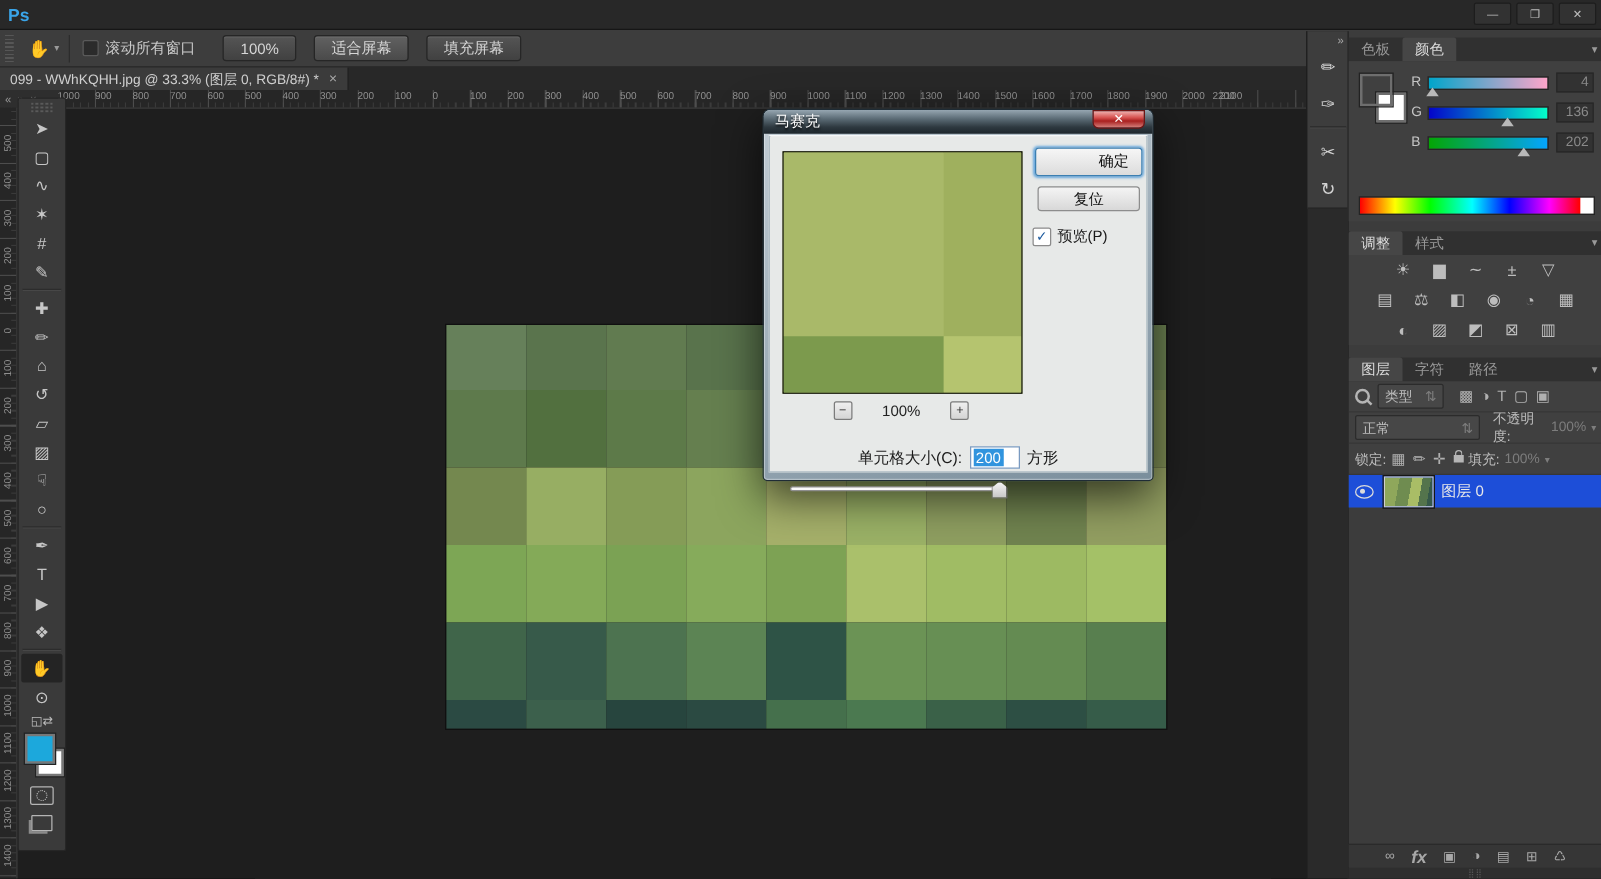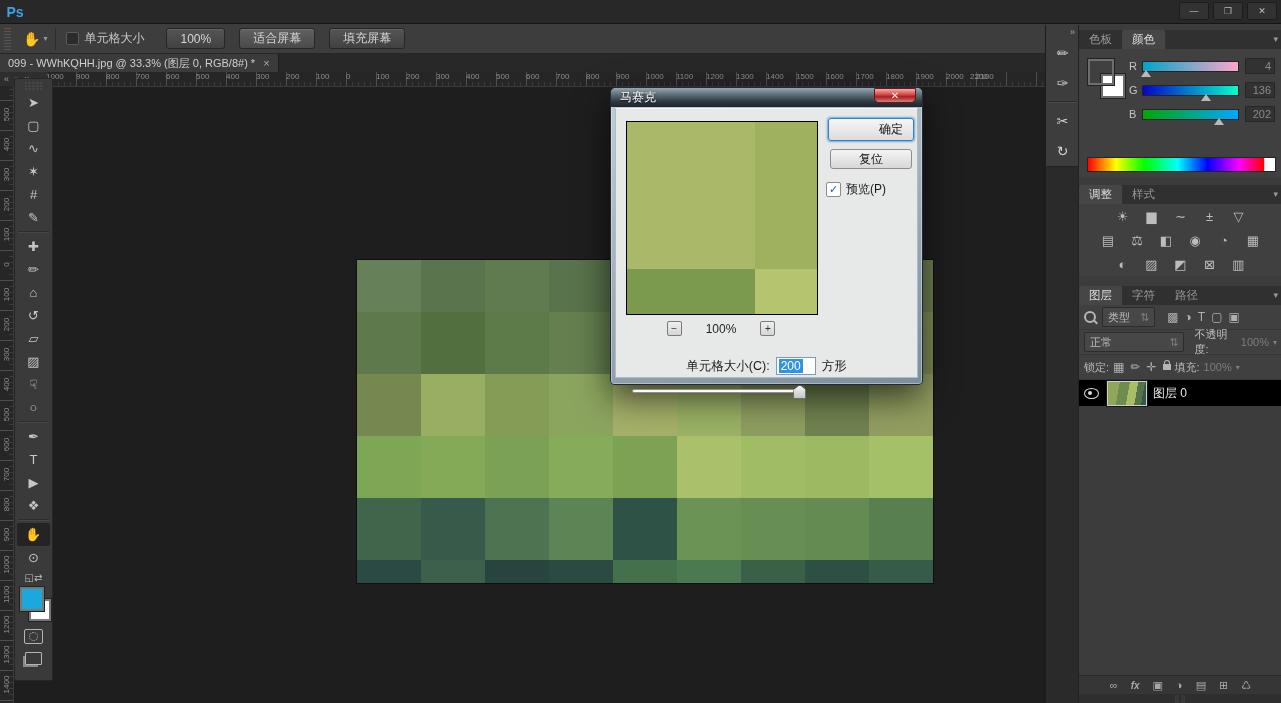--- a/index.html
+++ b/index.html
@@ -138,21 +138,21 @@
   .padlock:before{content:"";position:absolute;left:1px;top:-4px;width:4px;height:4px;border:1.5px solid #b5b5b5;border-bottom:none;border-radius:3px 3px 0 0;}
   #layer-row{display:flex;align-items:center;height:26px;gap:6px;padding:0 2px;}
   #eye-box{width:20px;display:flex;justify-content:center;}
   .eye{width:13px;height:9px;border:1px solid #dcdcdc;border-radius:50%;position:relative;}
   .eye:after{content:"";position:absolute;left:3px;top:2px;width:4px;height:4px;background:#dcdcdc;border-radius:50%;}
   #layer-thumb{width:38px;height:23px;border:1px solid #cfcfcf;outline:1px solid #161616;
         background:linear-gradient(100deg,#8fa75b 0 28%,#6f8c50 28% 52%,#a9bd66 52% 72%,#54744c 72% 88%,#35584a 88% 100%);}
   #layers-bottom{position:absolute;left:0;bottom:9px;width:100%;height:18px;background:#363636;border-top:1px solid #2a2a2a;
         display:flex;align-items:center;justify-content:center;gap:13px;color:#a8a8a8;font-size:11px;}
   #dock-grip{position:absolute;left:0;bottom:0;width:100%;height:9px;background:#2e2e2e;display:flex;align-items:center;justify-content:center;color:#555;font-size:7px;letter-spacing:1px;}
-  .fx{font-style:italic;font-weight:bold;font-size:10px;}
+  .fx{font-style:italic;font-weight:bold;font-size:14px;}
 </style>
 </head>
 <body>
 
 <div id="root">
 
   <div id="titlebar" class="abs">
     <div id="ps-logo">Ps</div>
     <div id="win-controls">
         <div class="win-btn">—</div>
@@ -161,21 +161,21 @@
       </div>
   </div>
 
   <div id="optionsbar" class="abs">
     <div id="opt-grip"></div>
     <div id="opt-tool">
       <span class="glyph">✋</span>
       <span class="drop">▾</span>
     </div>
     <div class="checkbox"></div>
-    <span>单元格大小</span>
+    <span>滚动所有窗口</span>
     <div id="opt-buttons">
         <div class="opt-btn">100%</div>
         <div class="opt-btn lighter">适合屏幕</div>
         <div class="opt-btn">填充屏幕</div>
       </div>
   </div>
 
   <div id="tabbar" class="abs">
     <div id="doc-tab">
       <span>099 - WWhKQHH.jpg @ 33.3% (图层 0, RGB/8#) *</span>
@@ -516,21 +516,21 @@
           <div class="mini-icons" id="lock-icons" style="margin-left:0;">
               <span>▦</span>
               <span>✏</span>
               <span>✛</span>
               <div class="padlock"></div>
             </div>
           <span style="">填充:</span>
           <span class="dim">100%</span>
           <span class="dim" style="font-size:8px;">▾</span>
         </div>
-        <div id="layer-row" style="background: #000000;">
+        <div id="layer-row" style="background: #1d4ed8;">
           <div id="eye-box">
               <div class="eye"></div>
             </div>
           <div id="layer-thumb"></div>
           <span style="color:#e9e9e9;font-size:12px;">图层 0</span>
         </div>
       </div>
       <div id="layers-bottom">
           <span>∞</span>
           <span class="fx">fx</span>

